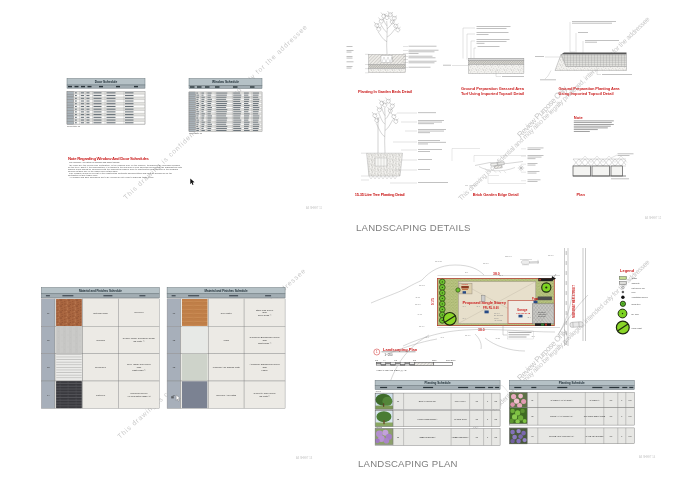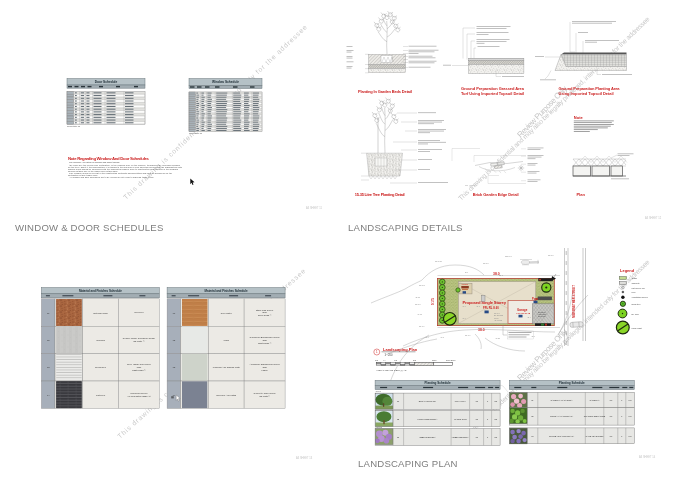--- a/index.html
+++ b/index.html
@@ -1236,19 +1236,18 @@
 <text x="249.55" y="193.70000000000002" font-size="2.1" fill="#333" text-anchor="middle">CAPE LEADWORT</text>
 <text x="265.8" y="193.70000000000002" font-size="2.1" fill="#333" text-anchor="middle">4m</text>
 <text x="276.8" y="193.70000000000002" font-size="2.1" fill="#333" text-anchor="middle">1</text>
 <text x="285.05" y="193.70000000000002" font-size="2.1" fill="#333" text-anchor="middle">n/a</text>
 </g>
 
 <text x="294" y="214.5" font-size="2.6" fill="#c4c4c4">A3  SHEET 14</text>
   </g>
   </svg>
 
-  <div class="cap" style="left:15px;top:221.5px">WINDOW &amp; DOOR SCHEDULES</div>
-
-  <div class="cap" style="left:348px;top:221.5px">LANDSCAPING DETAILS</div>
+
+  <div class="cap" style="left:356px;top:221.5px">LANDSCAPING DETAILS</div>
 
 
   <div class="cap" style="left:358px;top:457.5px">LANDSCAPING PLAN</div>
 </div>
 
 </body></html>

